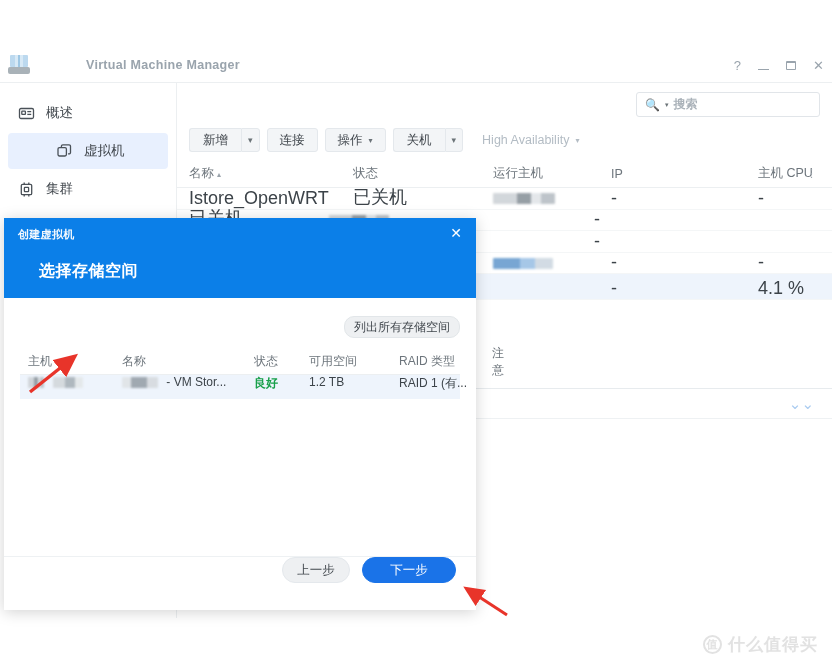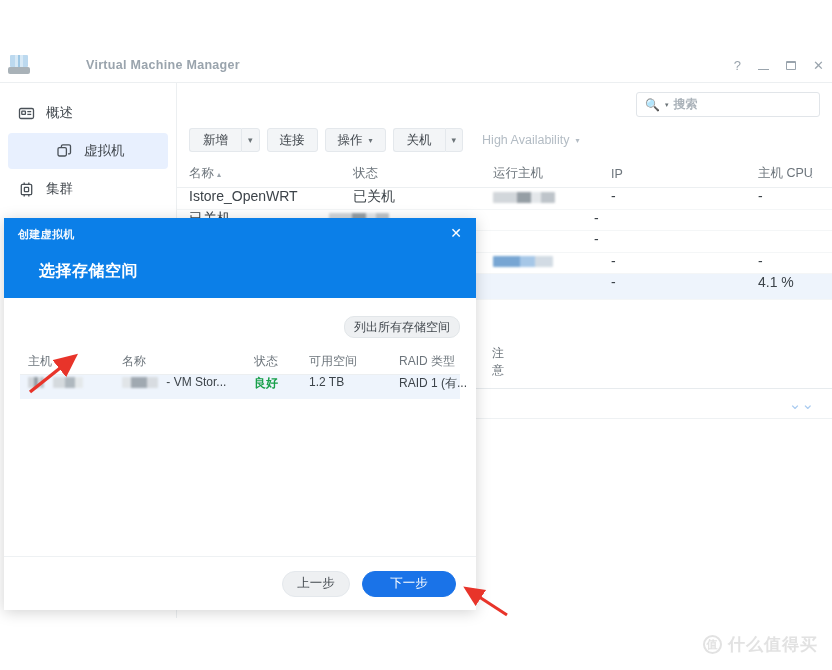--- a/index.html
+++ b/index.html
@@ -94,22 +94,22 @@
 
   
   .vmtable { width: 100%; }
   .vmhead {
     display: flex; align-items: center; height: 28px;
     border-bottom: 1px solid #eceff1; font-size: 12.5px; color: #6d757c;
     padding: 0 12px;
     justify-content: center;
   }
   .vmrow {
-    display: flex; align-items: flex-start; height: 21.5px;
-    font-size: 14px; color: #3c4349; padding: 0 12px;
+    display: flex; align-items: flex-end; height: 21.5px;
+    font-size: 18px; color: #3c4349; padding: 0 12px;
     border-bottom: 1px solid #f4f6f7;
   }
   .vmrow.sel { background: #eef4fc; }
   .c-name { width: 164px; flex: 0 0 auto; }
   .c-state { width: 140px; flex: 0 0 auto; }
   .c-host { width: 118px; flex: 0 0 auto; }
   .c-ip { width: 147px; flex: 0 0 auto; }
   .c-cpu { flex: 1 1 auto; }
   .sort-caret { font-size: 8px; color: #9aa3ab; margin-left: 3px; }
   .kebab { position: absolute; right: 14px; font-size: 11px; color: #9aa3ab; letter-spacing: 1px; }
@@ -164,21 +164,21 @@
   }
   .s-host { width: 102px; flex: 0 0 auto; padding-left: 8px; }
   .s-name { width: 132px; flex: 0 0 auto; }
   .s-state { width: 55px; flex: 0 0 auto; }
   .s-free { width: 90px; flex: 0 0 auto; }
   .s-raid { width: 93px; flex: 0 0 auto; }
   .s-note { flex: 1 1 auto; }
   .good { color: #18a04a; font-weight: 700; }
   .modal-footer {
     height: 54px; border-top: 1px solid #eef1f3;
-    display: flex; align-items: center; justify-content: flex-end;
+    display: flex; justify-content: flex-end;
     gap: 12px; padding-right: 20px;
   }
   .btn-prev {
     min-width: 68px; height: 26px; border-radius: 13px; background: #eef0f2;
     border: 1px solid #e4e8ec; color: #41474d; font-size: 12.5px;
     display: inline-flex; align-items: center; justify-content: center; cursor: pointer;
   }
   .btn-next {
     min-width: 94px; height: 26px; border-radius: 13px; background: #1a73e8;
     border: 1px solid #1a73e8; color: #fff; font-size: 12.5px;

